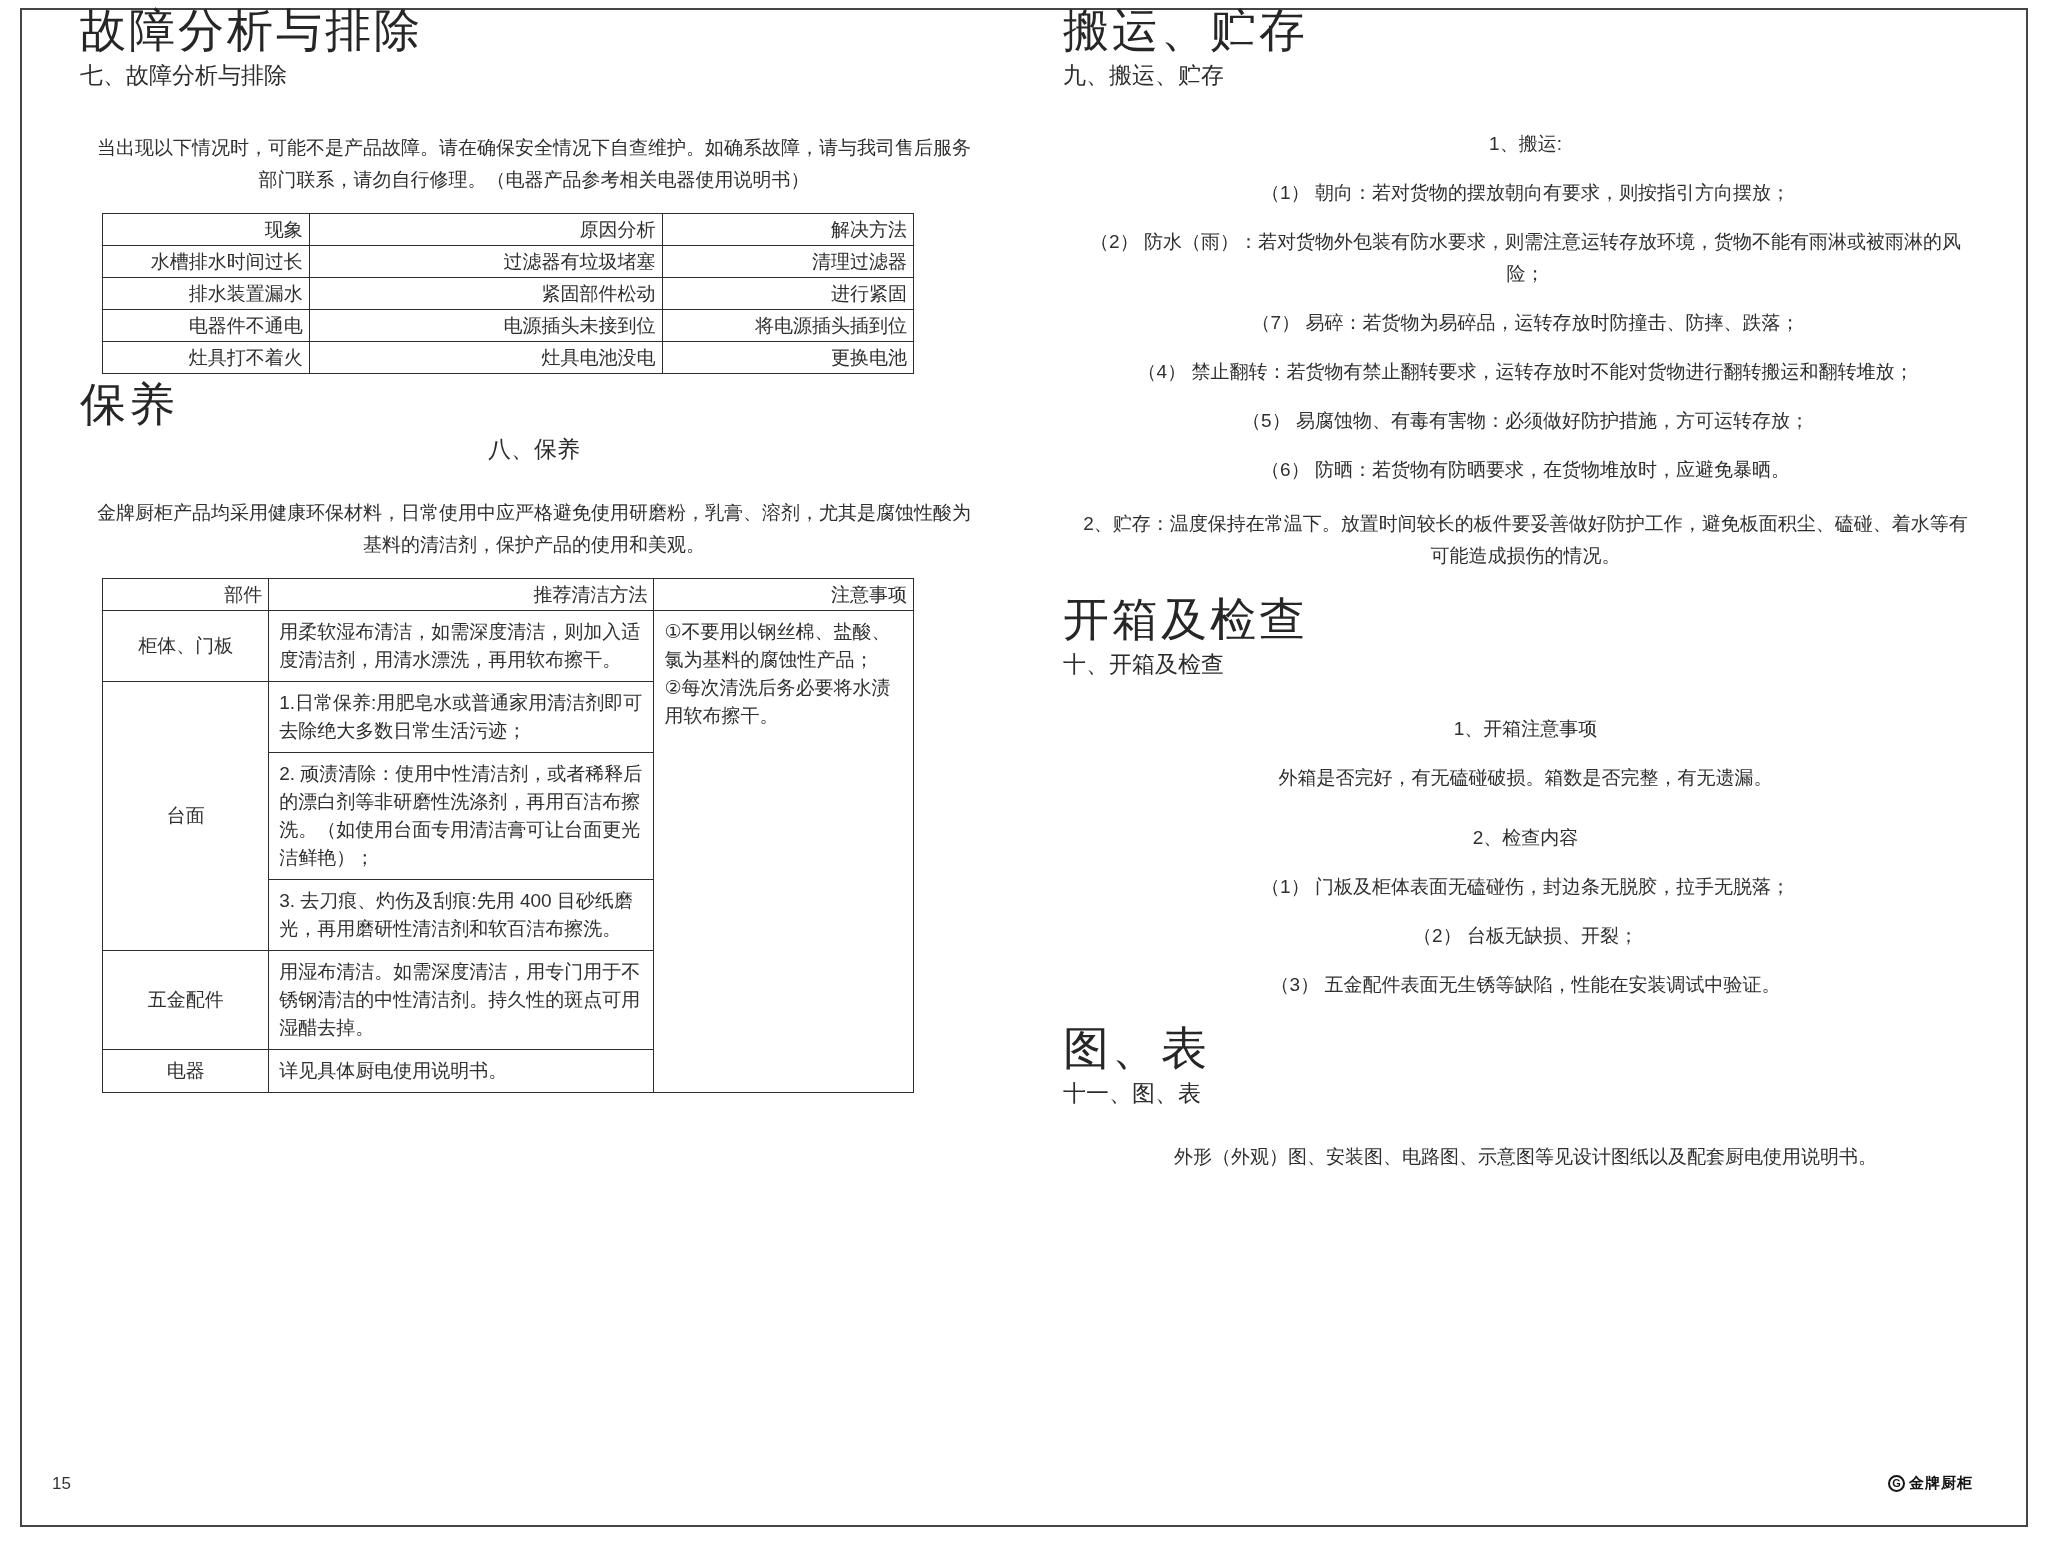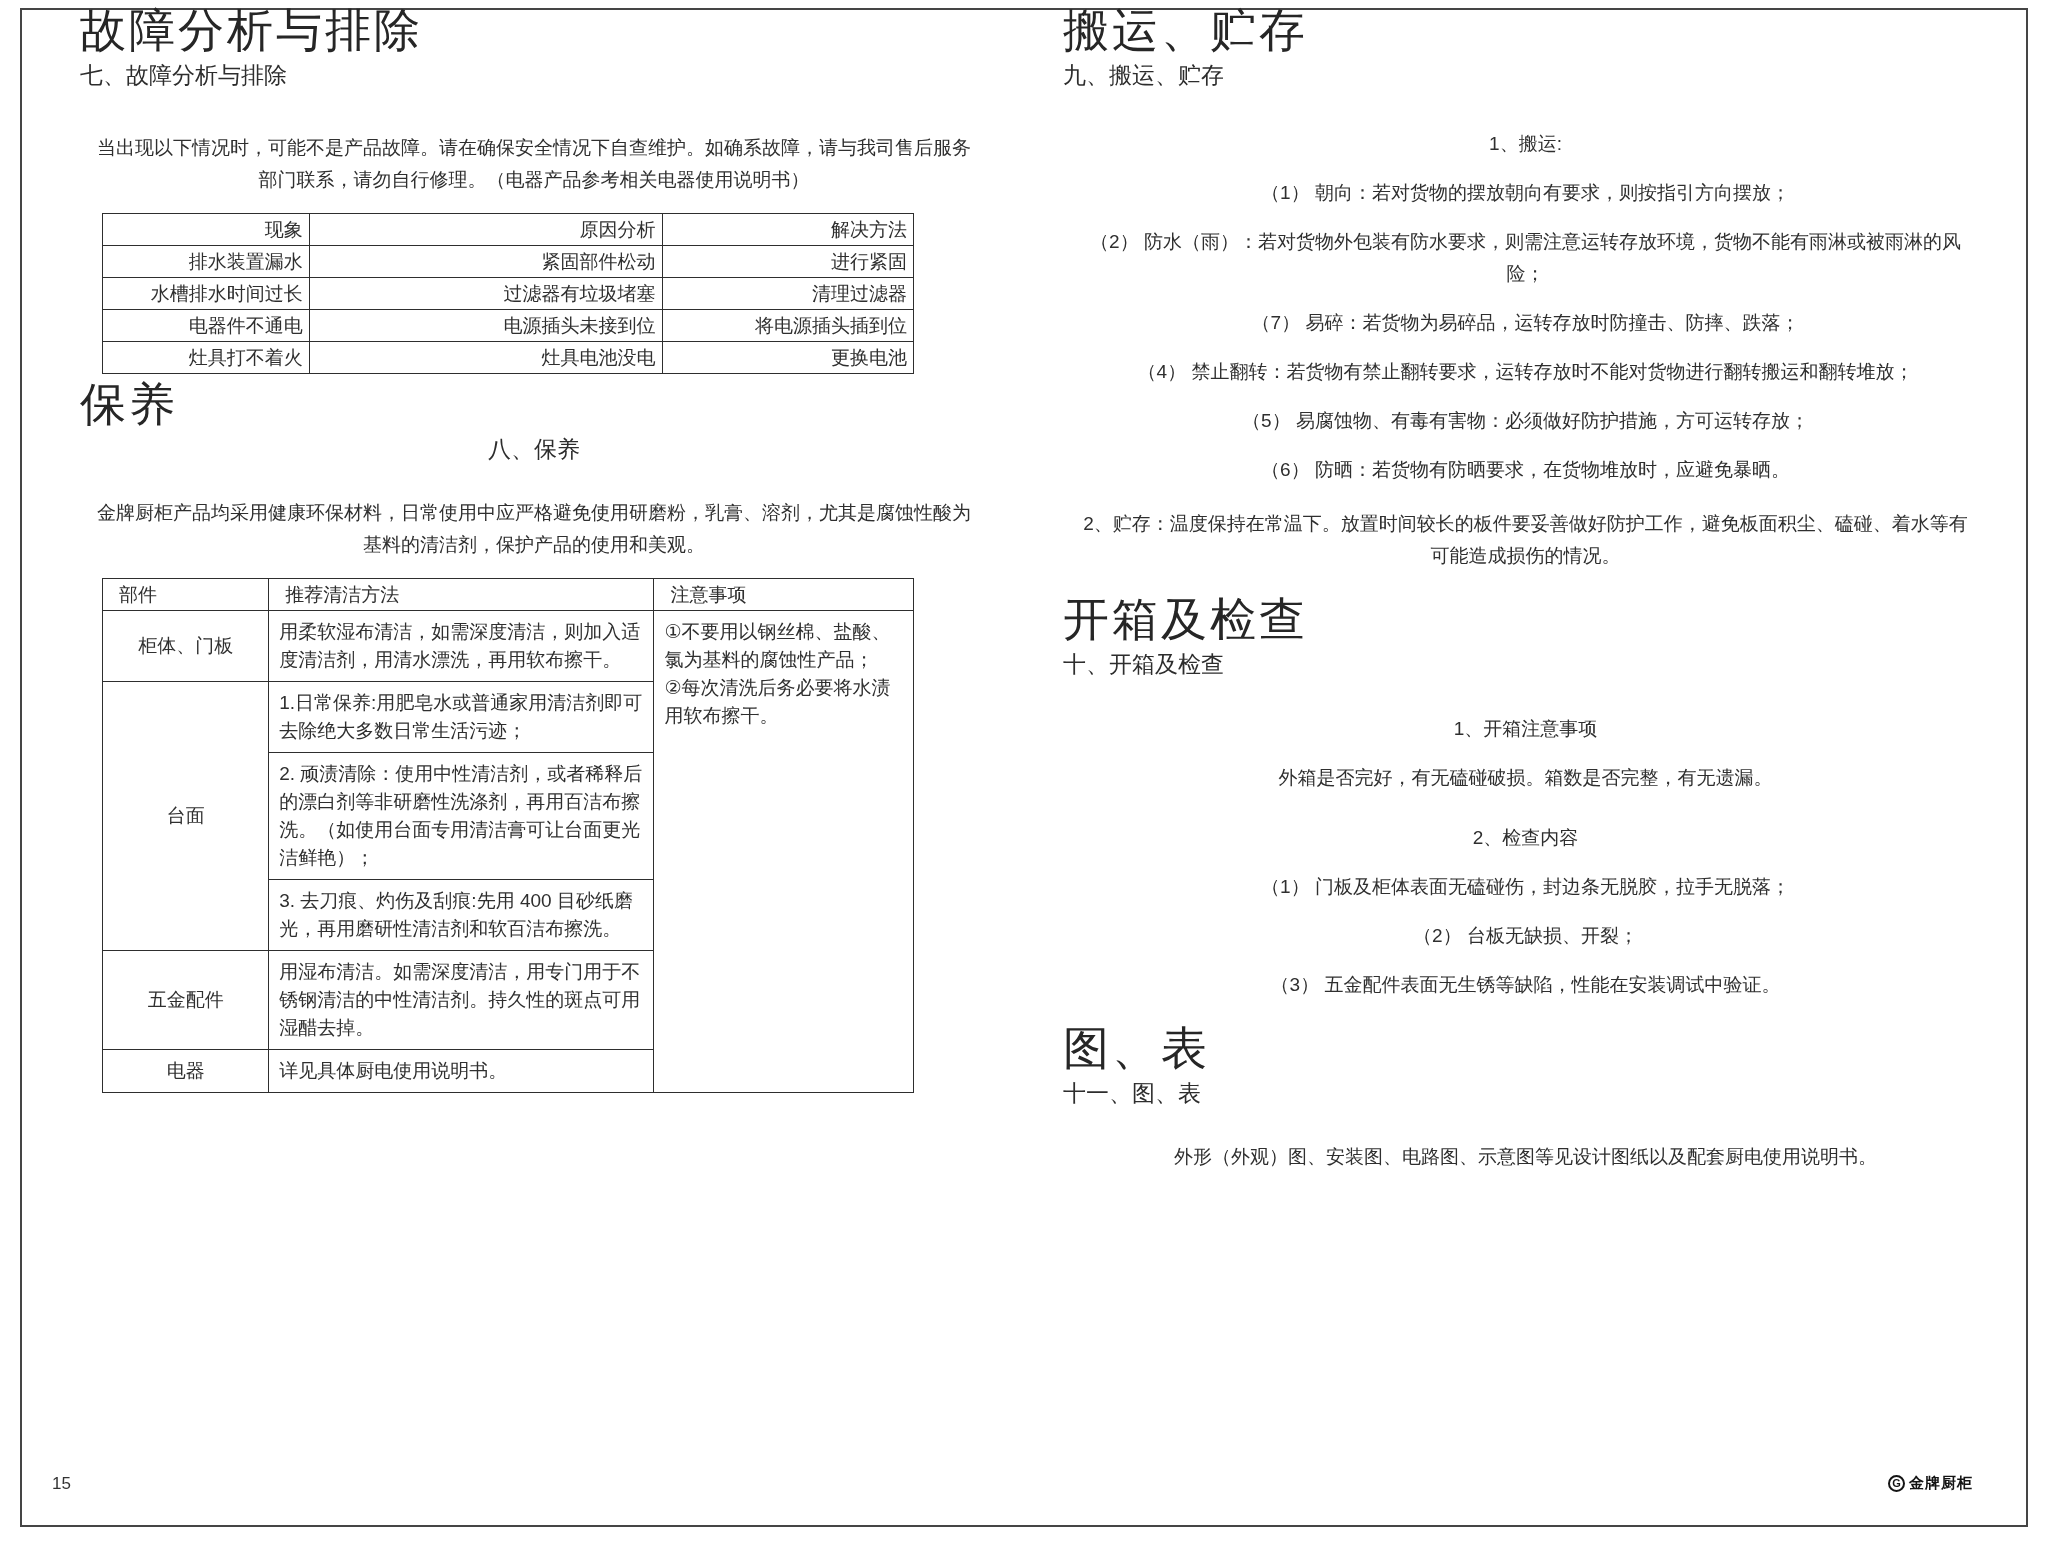--- a/index.html
+++ b/index.html
@@ -51,21 +51,21 @@
   .rt-p3      { margin-top: 33px; }
 
   table.doc-table {
     border-collapse: collapse; width: 812px; margin-left: 22px;
     table-layout: fixed;
   }
   .doc-table th, .doc-table td {
     border: 1px solid #2e2e2e; font-size: 19px; font-weight: 400; color: #2f2f2f;
   }
   .t1 th, .t1 td { height: 32px; text-align: right; padding: 0 6px; line-height: 24px; }
-  .t2 th { height: 32px; text-align: left; padding: 0 16px; }
+  .t2 th { height: 32px; text-align: right; padding: 0 6px; }
   .t2 td { padding: 7px 10px; line-height: 28px; text-align: left; vertical-align: middle; }
   .t2 td.part { text-align: center; padding: 7px 20px; }
   .t2 td.notes { vertical-align: top; white-space: pre-line; }
 
   .page-num {
     position: absolute; left: 52px; top: 1474px; font-size: 17px; color: #333;
   }
   .logo {
     position: absolute; left: 1888px; top: 1474px;
     display: flex; align-items: center; gap: 4px;
@@ -96,28 +96,28 @@
       </colgroup>
     <thead>
       <tr>
         <th>现象</th>
         <th>原因分析</th>
         <th>解决方法</th>
       </tr>
     </thead>
     <tbody>
       <tr>
+        <td>水槽排水时间过长</td>
+        <td>过滤器有垃圾堵塞</td>
+        <td>清理过滤器</td>
+      </tr>
+      <tr>
         <td>排水装置漏水</td>
         <td>紧固部件松动</td>
         <td>进行紧固</td>
-      </tr>
-      <tr>
-        <td>水槽排水时间过长</td>
-        <td>过滤器有垃圾堵塞</td>
-        <td>清理过滤器</td>
       </tr>
       <tr>
         <td>电器件不通电</td>
         <td>电源插头未接到位</td>
         <td>将电源插头插到位</td>
       </tr>
       <tr>
         <td>灶具打不着火</td>
         <td>灶具电池没电</td>
         <td>更换电池</td>

